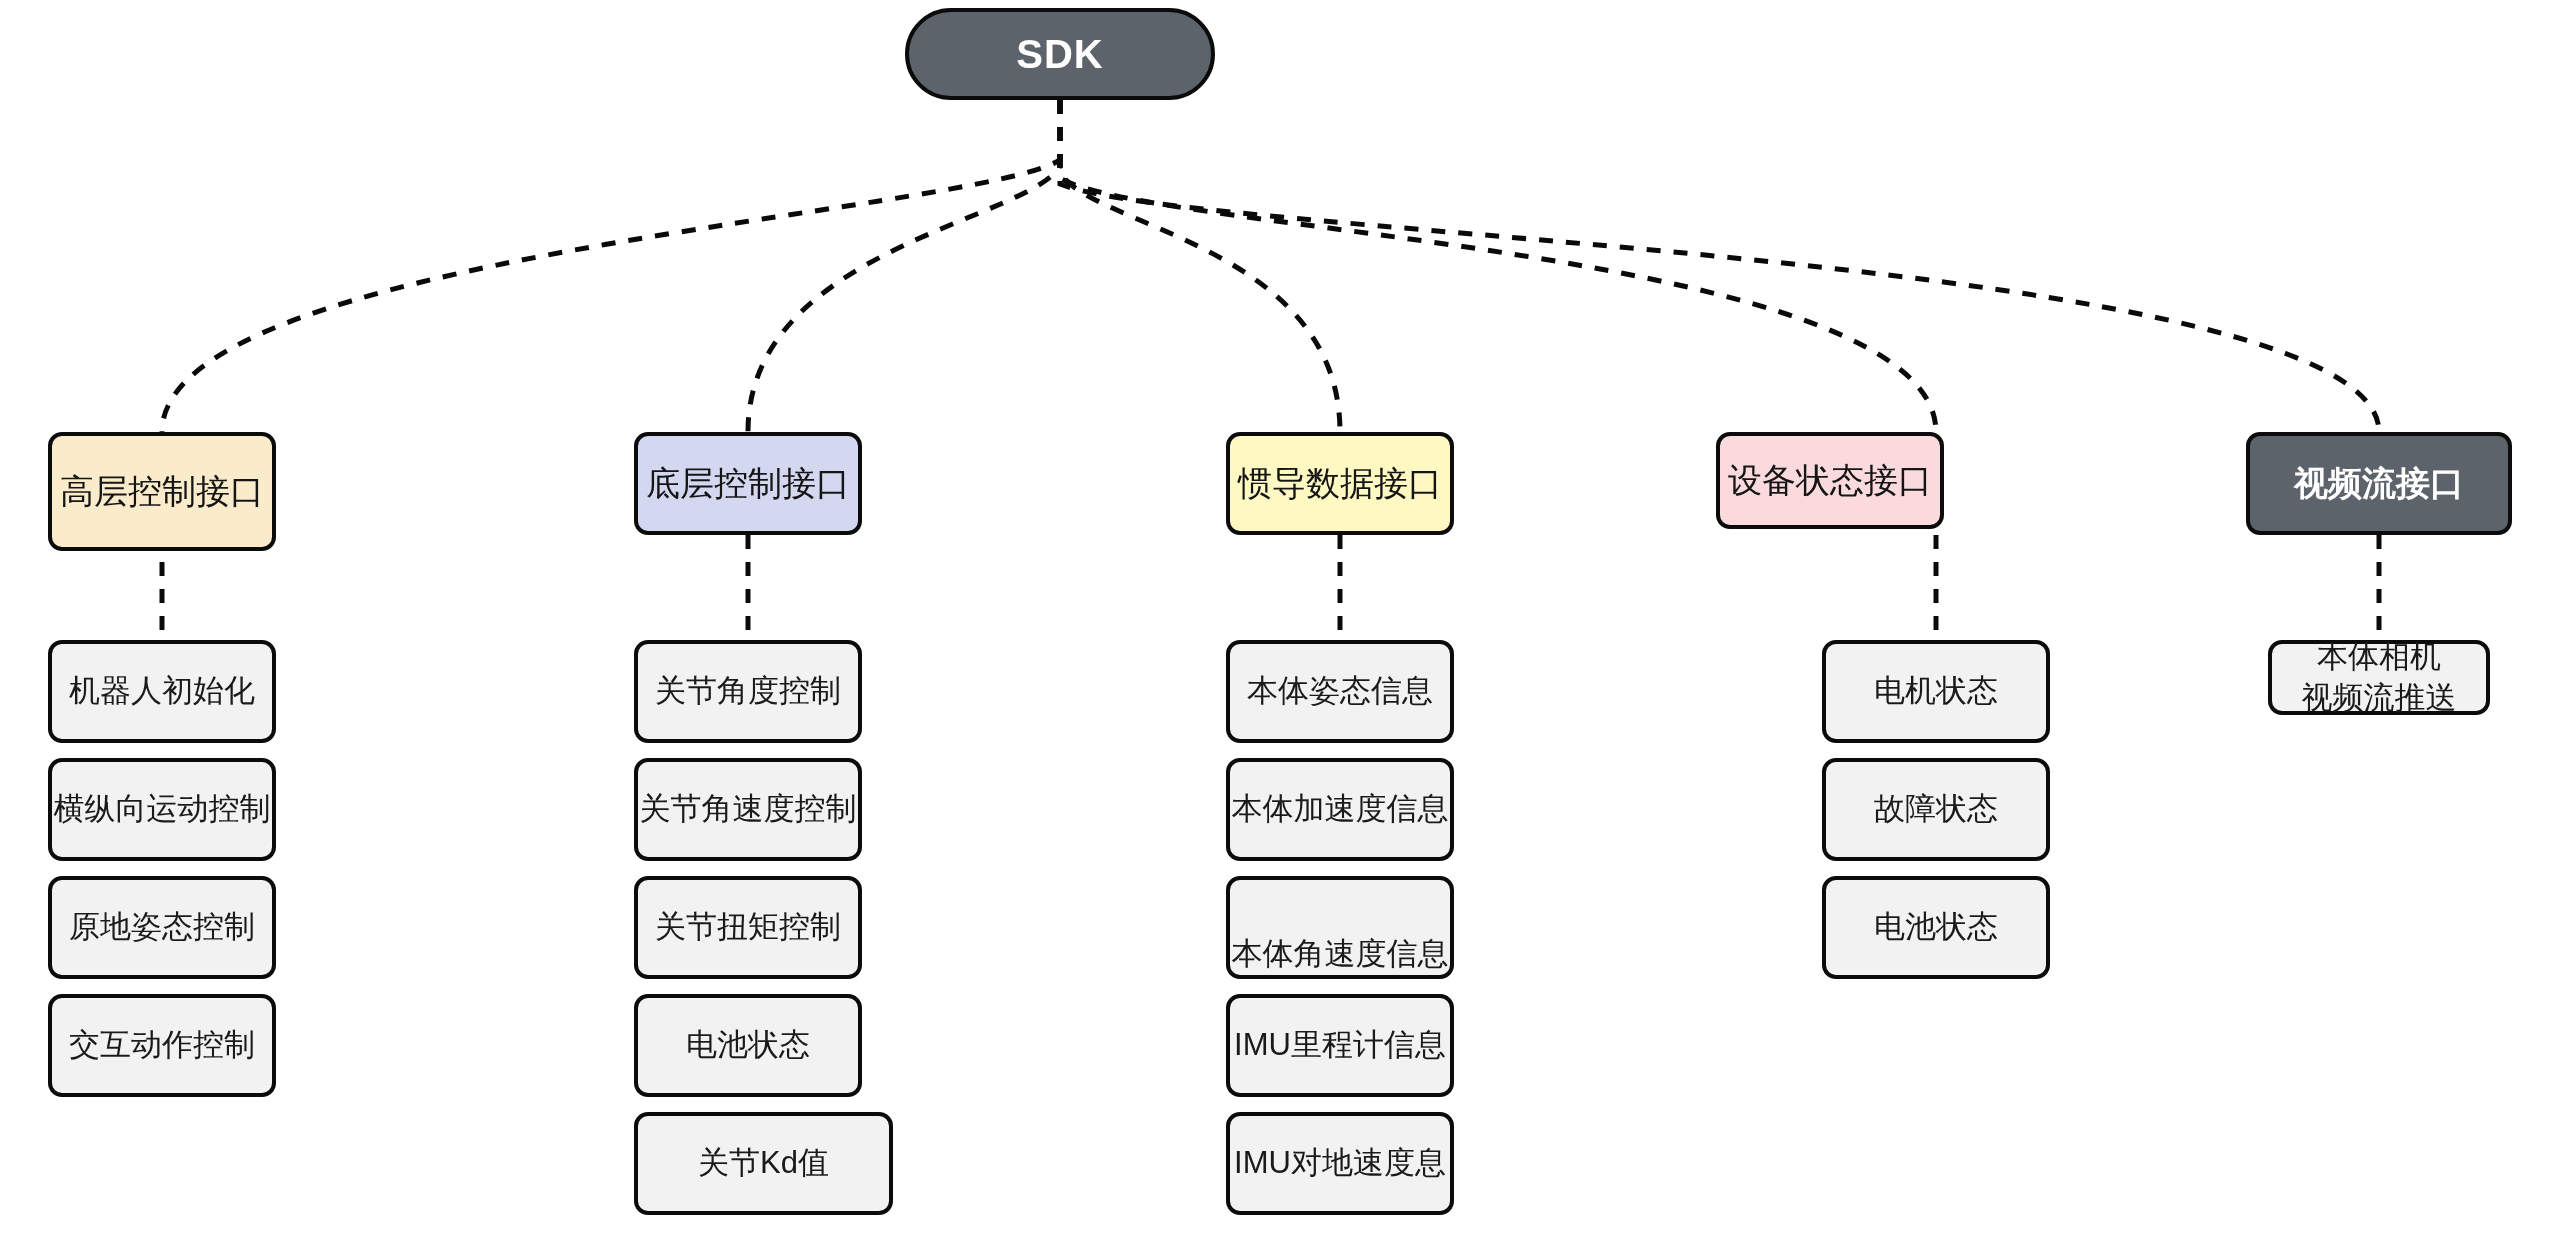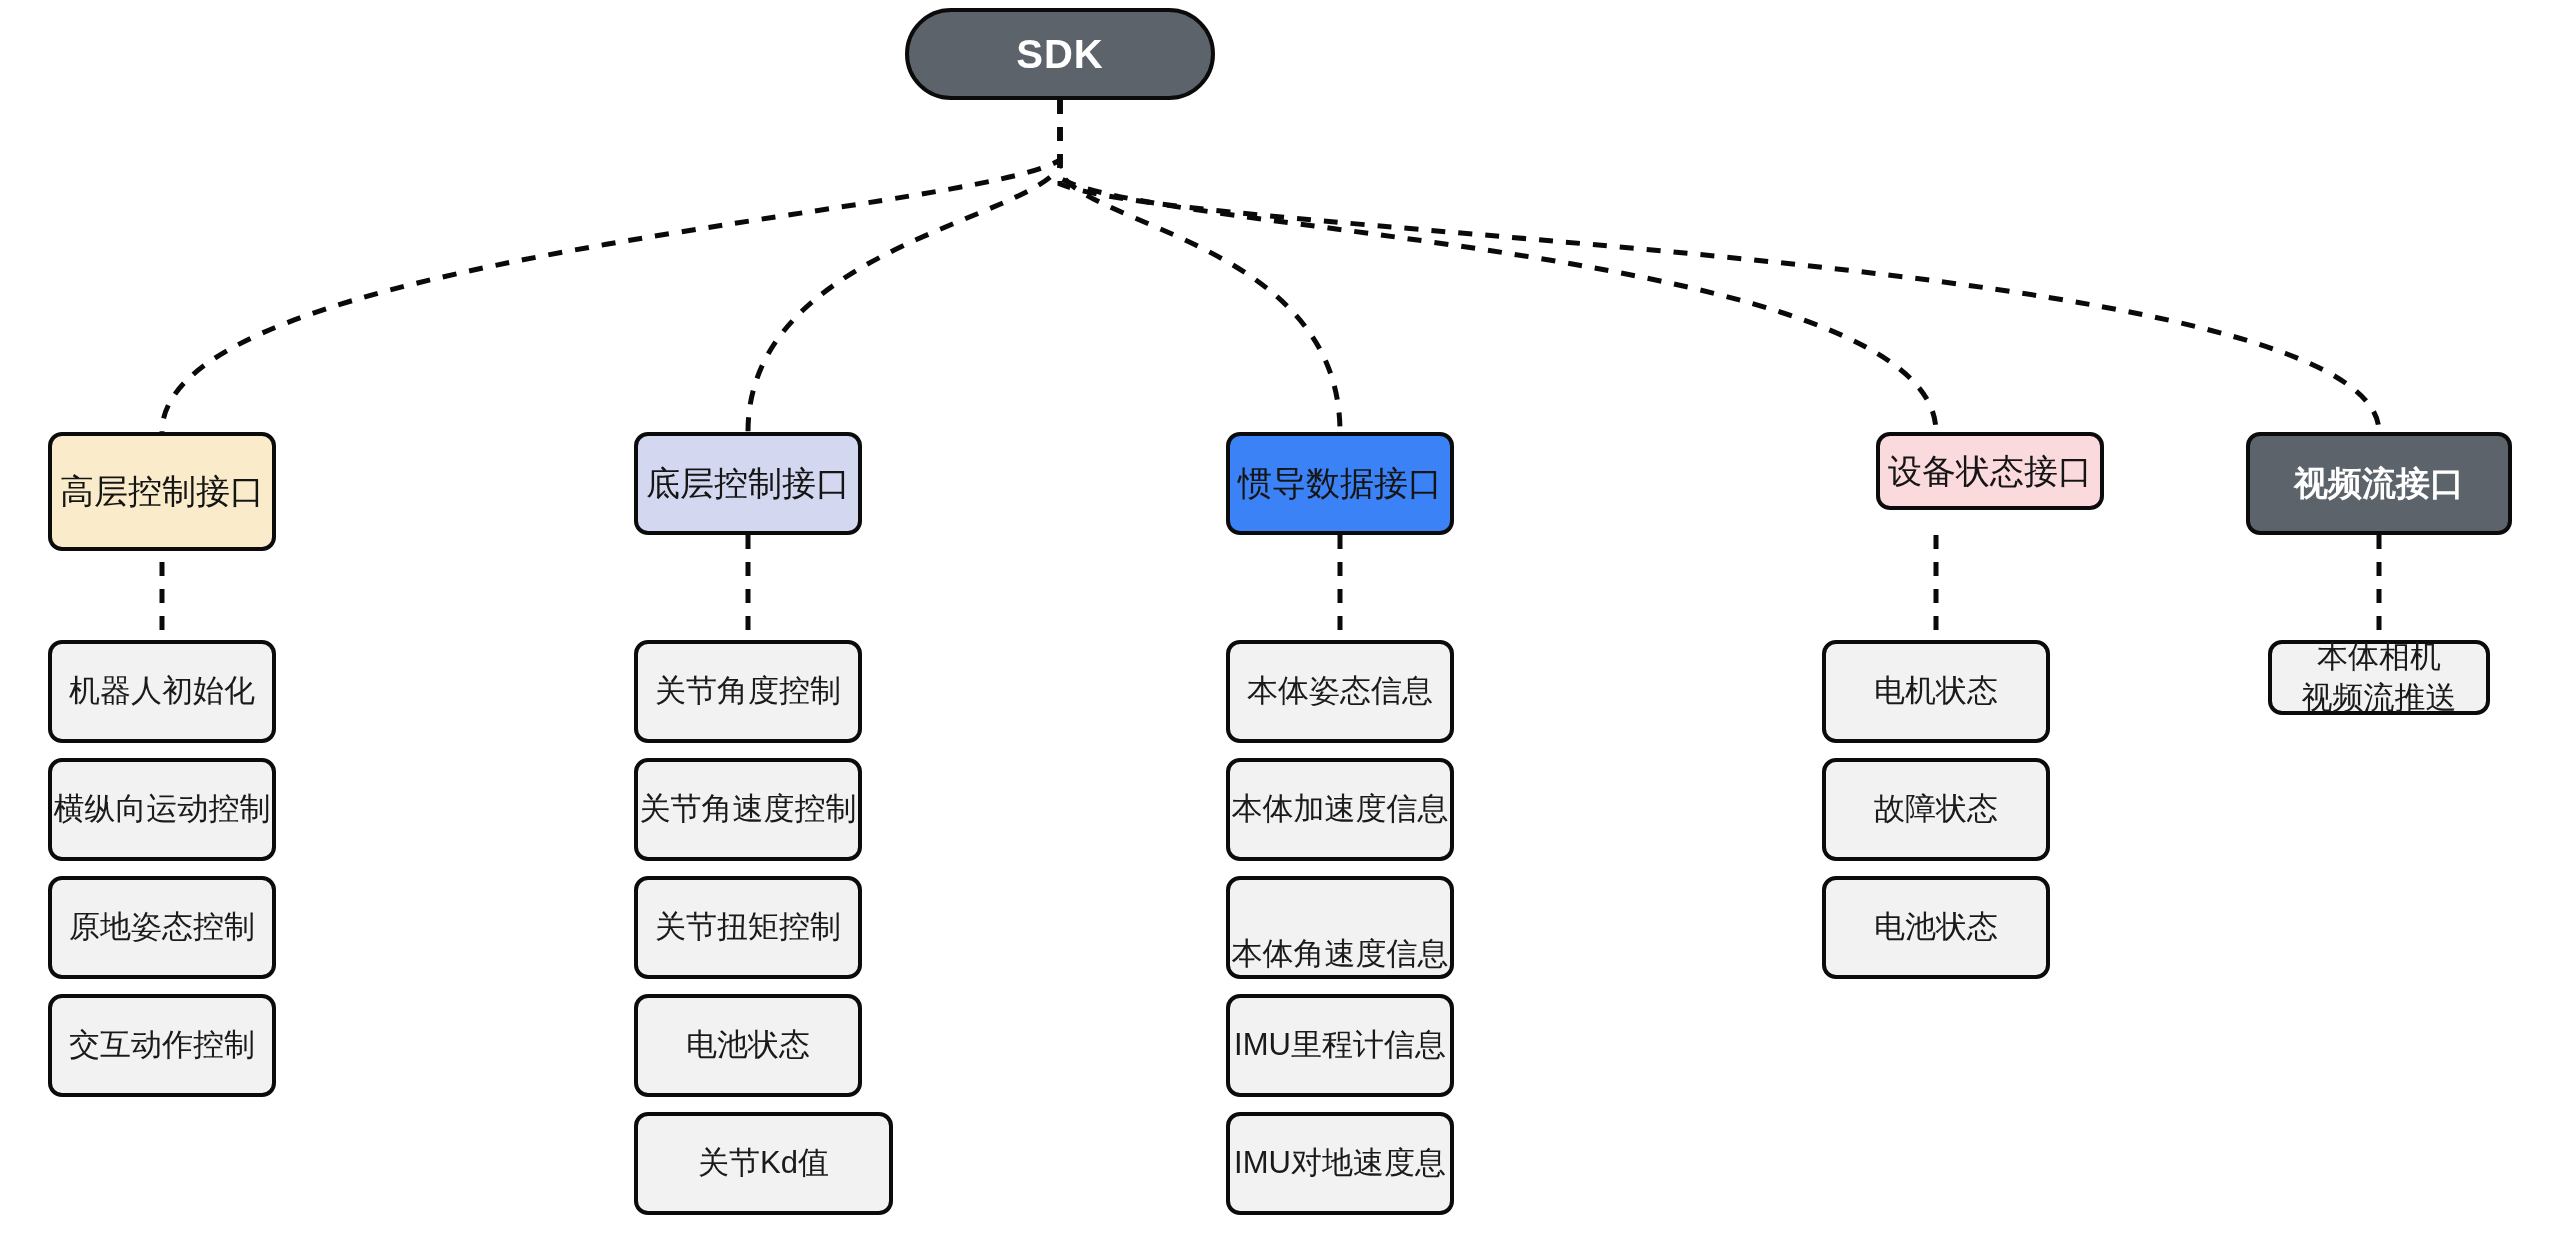--- a/index.html
+++ b/index.html
@@ -83,21 +83,21 @@
       <div class="node leaf" style="left: 634px; top: 994px; width: 228px; height: 103px;">
         <div>
           <span>电池状态</span>
         </div>
       </div>
       <div class="node leaf" style="left: 634px; top: 1112px; width: 259px; height: 103px;">
         <div>
           <span>关节Kd值</span>
         </div>
       </div>
-      <div class="node cat" style="left: 1226px; top: 432px; width: 228px; height: 103px; background: #3b82f6; color: rgb(21, 21, 21);">
+      <div class="node cat" style="left: 1226px; top: 432px; width: 228px; height: 103px; background: #fef9c3; color: rgb(21, 21, 21);">
         <span>惯导数据接口</span>
       </div>
       <div class="node leaf" style="left: 1226px; top: 640px; width: 228px; height: 103px;">
         <div>
           <span>本体姿态信息</span>
         </div>
       </div>
       <div class="node leaf" style="left: 1226px; top: 758px; width: 228px; height: 103px;">
         <div>
           <span>本体加速度信息</span>
@@ -111,21 +111,21 @@
       <div class="node leaf" style="left: 1226px; top: 994px; width: 228px; height: 103px;">
         <div>
           <span>IMU里程计信息</span>
         </div>
       </div>
       <div class="node leaf" style="left: 1226px; top: 1112px; width: 228px; height: 103px;">
         <div>
           <span>IMU对地速度息</span>
         </div>
       </div>
-      <div class="node cat" style="left: 1876px; top: 432px; width: 228px; height: 78px; background: rgb(251, 218, 222); color: rgb(21, 21, 21);">
+      <div class="node cat" style="left: 1716px; top: 432px; width: 228px; height: 97px; background: rgb(251, 218, 222); color: rgb(21, 21, 21);">
         <span>设备状态接口</span>
       </div>
       <div class="node leaf" style="left: 1822px; top: 640px; width: 228px; height: 103px;">
         <div>
           <span>电机状态</span>
         </div>
       </div>
       <div class="node leaf" style="left: 1822px; top: 758px; width: 228px; height: 103px;">
         <div>
           <span>故障状态</span>

